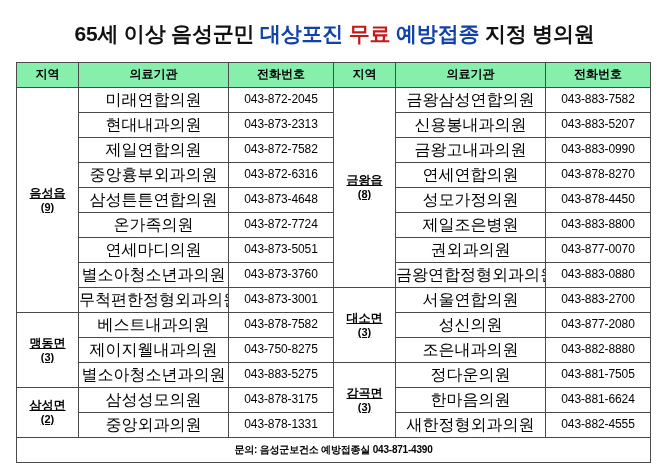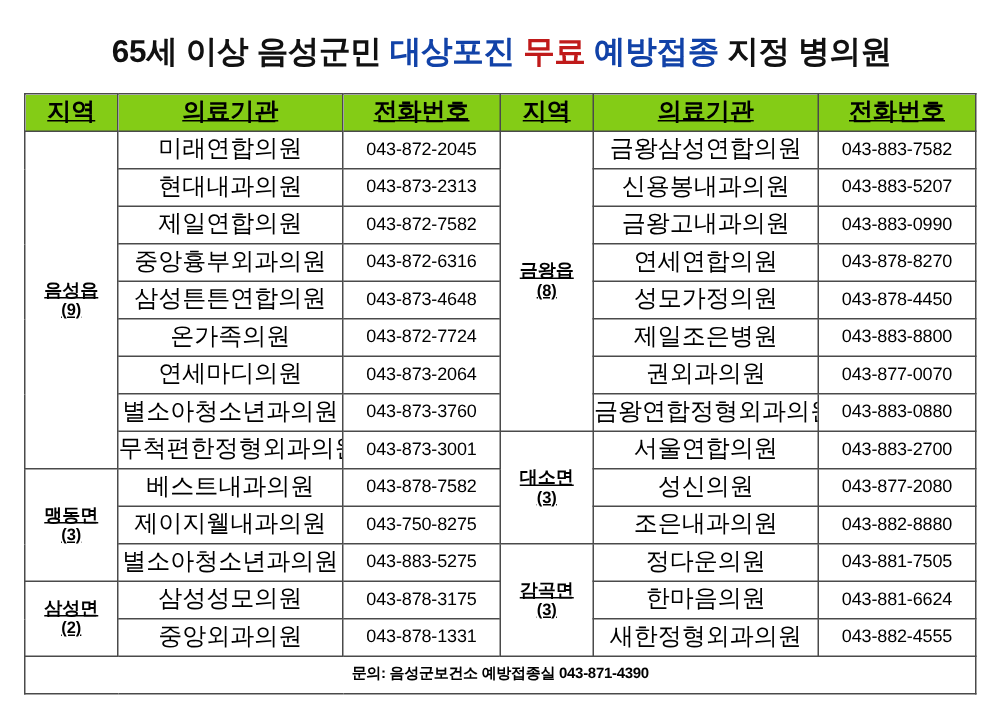--- a/index.html
+++ b/index.html
@@ -42,25 +42,24 @@
     border: 1px solid #4a4a4a;
     text-align: center;
     vertical-align: middle;
     padding: 0;
     height: 24px;
     line-height: 1.15;
     white-space: nowrap;
     overflow: hidden;
   }
   table.main th {
-    background: #84cc16;
-    font-weight: bold;
-    font-size: 16px;
+    background: #86efac;
+    font-weight: bold;
+    font-size: 12px;
     height: 24px;
-    text-decoration: underline;
   }
   .col-region { width: 62px; }
   .col-org { width: 150px; }
   .col-tel { width: 105px; }
 
   td.region {
     font-weight: bold;
     font-size: 12px;
     line-height: 1.25;
     text-decoration: underline;
@@ -146,21 +145,21 @@
           <td class="tel">043-878-4450</td>
         </tr>
         <tr>
           <td class="org">온가족의원</td>
           <td class="tel">043-872-7724</td>
           <td class="org">제일조은병원</td>
           <td class="tel">043-883-8800</td>
         </tr>
         <tr>
           <td class="org">연세마디의원</td>
-          <td class="tel">043-873-2064</td>
+          <td class="tel">043-873-5051</td>
           <td class="org">권외과의원</td>
           <td class="tel">043-877-0070</td>
         </tr>
         <tr>
           <td class="org">별소아청소년과의원</td>
           <td class="tel">043-873-3760</td>
           <td class="org">금왕연합정형외과의원</td>
           <td class="tel">043-883-0880</td>
         </tr>
         <tr>

